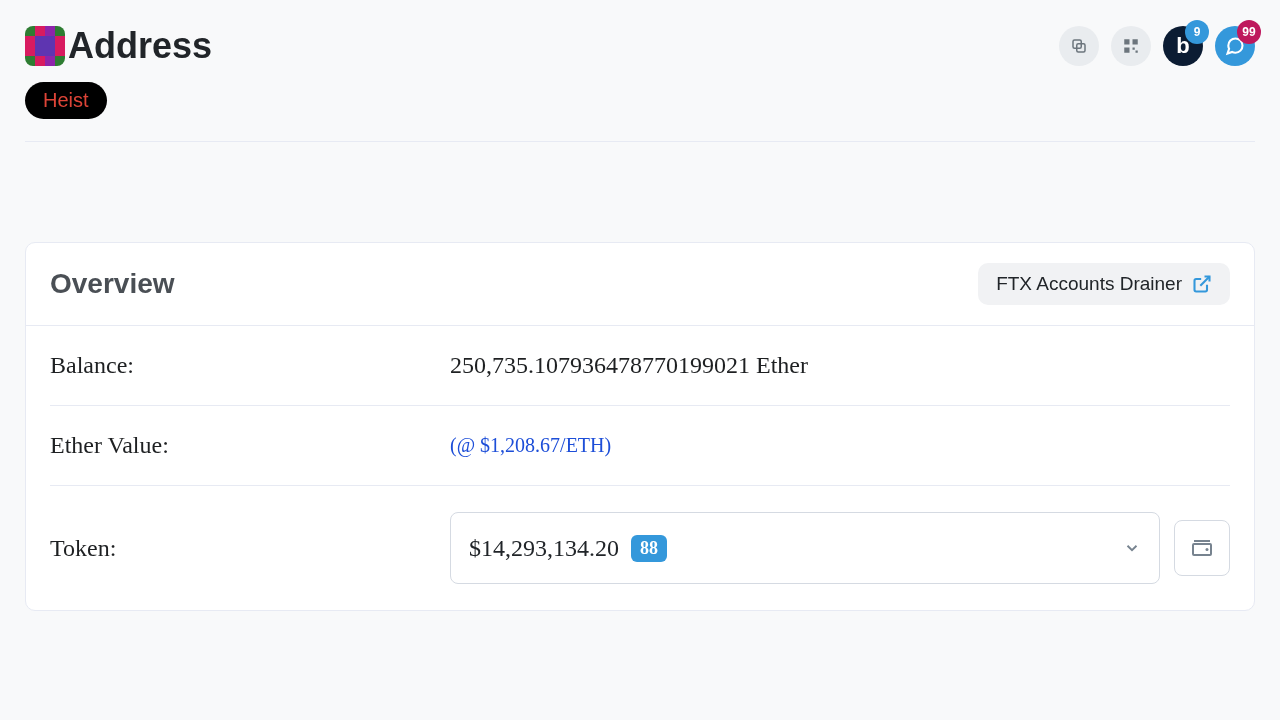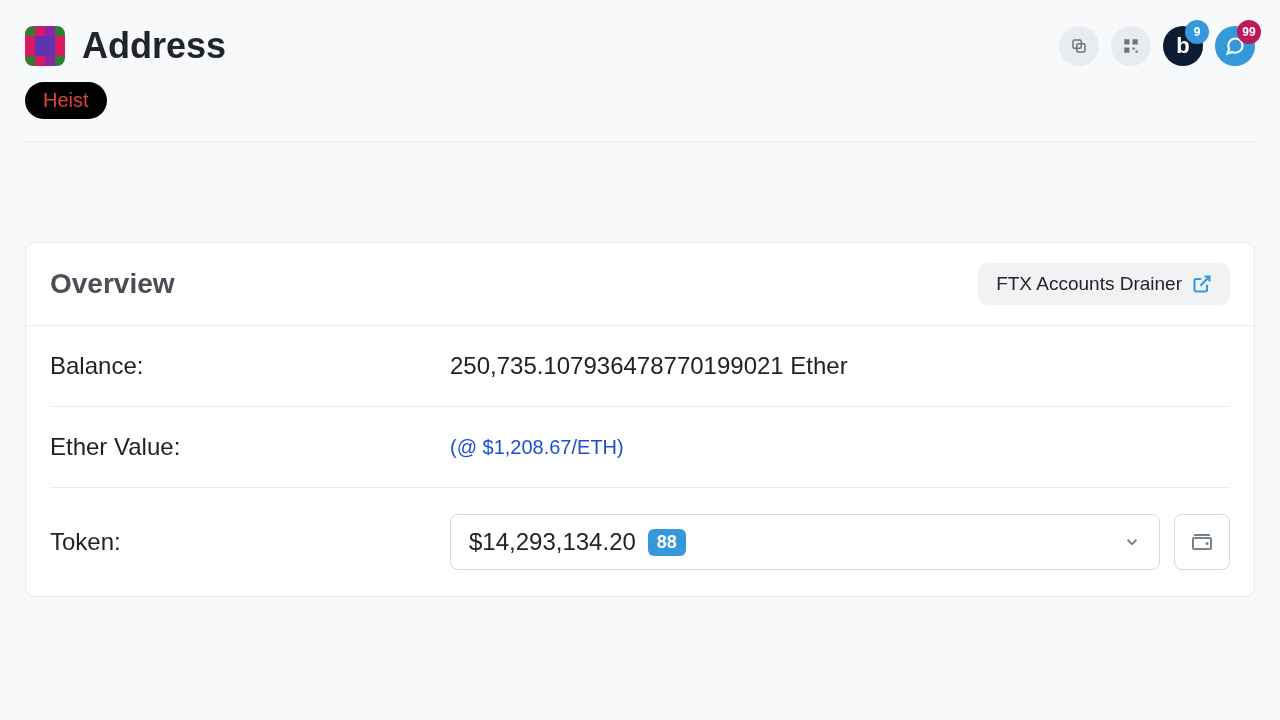--- a/index.html
+++ b/index.html
@@ -13,21 +13,21 @@
   }
 
   .page {
     padding: 25px 25px 0 25px;
   }
 
   
   .header-row {
     display: flex;
     align-items: center;
-    gap: 17px;
+    gap: 3px;
   }
 
   .avatar {
     width: 40px;
     height: 40px;
     border-radius: 8px;
     display: grid;
     grid-template-columns: repeat(4, 1fr);
     grid-template-rows: repeat(4, 1fr);
     overflow: hidden;
@@ -145,21 +145,21 @@
   .drainer-pill svg { color: #3498db; }
 
   .kv-row {
     display: flex;
     align-items: center;
     padding: 22px 24px;
   }
   .kv-row + .kv-row { border-top: 1px solid #e7eaf3; margin-left:24px; margin-right:24px; padding-left:0; padding-right:0;}
   .kv-row:nth-child(2){ margin-left:24px; margin-right:24px; padding-left:0; padding-right:0; border-top: 1px solid #e7eaf3;}
   
-  .card-body .kv-row { border-top: 1px solid #e7eaf3; margin: 0 24px; padding: 26px 0; }
+  .card-body .kv-row { border-top: 1px solid #e7eaf3; margin: 0 24px; padding: 26px 0; font-family: Liberation Serif, serif; }
   .card-body .kv-row:first-child { border-top: none; }
 
   .kv-label {
     width: 400px;
     font-size: 24px;
     color: #1e2022;
   }
   .kv-value {
     font-size: 24px;
     color: #1e2022;
@@ -172,21 +172,21 @@
     font-size: 20px;
     color: #1d4ed8;
   }
 
   
   .token-row { display: flex; align-items: center; gap: 14px; flex: 1; }
   .token-select {
     flex: 1;
     border: 1px solid #d5dae2;
     border-radius: 8px;
-    height: 56px;
+    height: 72px;
     display: flex;
     align-items: center;
     padding: 0 18px;
     cursor: pointer;
     justify-content: space-between;
     background: #fff;
   }
   .token-left { display: flex; align-items: center; gap: 12px; }
   .token-amount { font-size: 24px; }
   .token-count {

